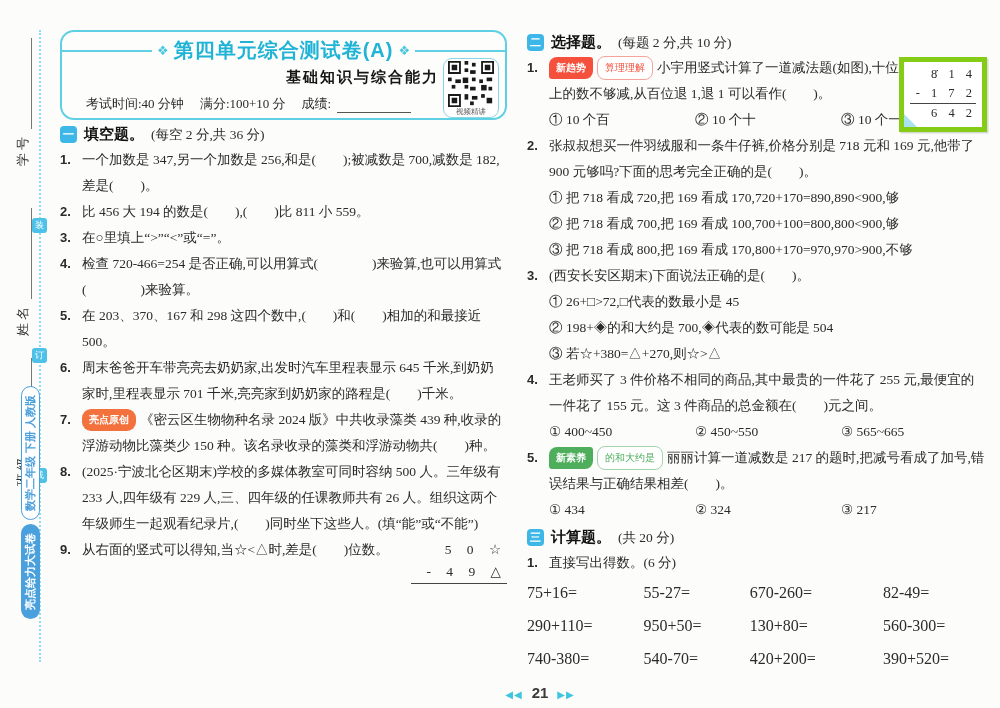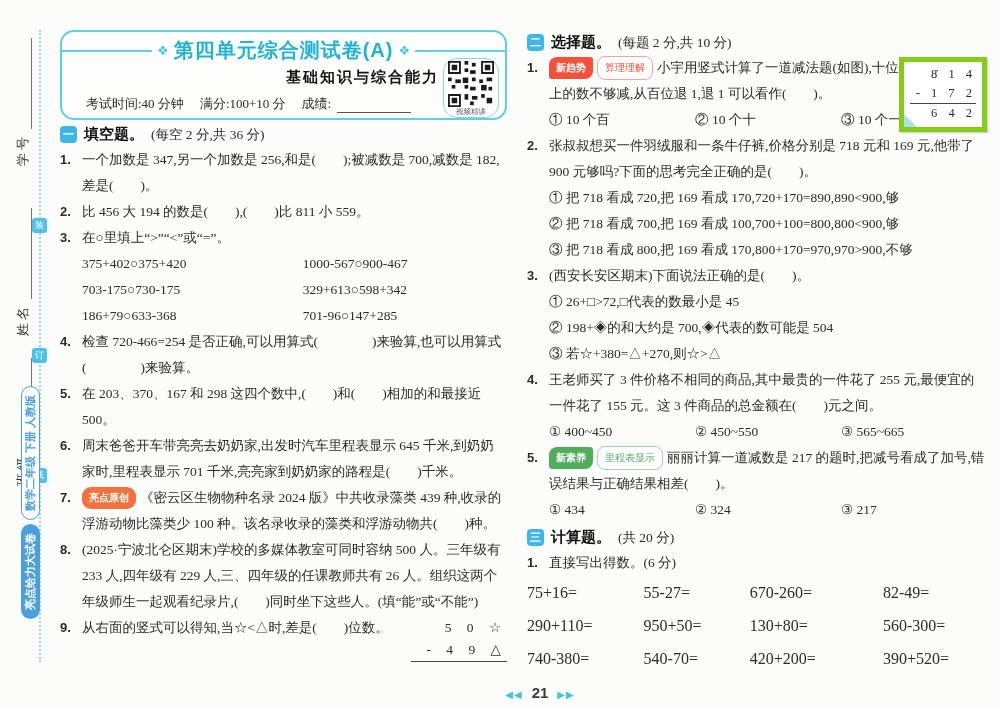--- a/index.html
+++ b/index.html
@@ -32,21 +32,21 @@
   .hline{height:2px;background:#5fd0e4;flex:1;}
   .orn{color:#49c7dc;font-size:13px;padding:0 5px;}
   .hdr-title{font-family:"Liberation Sans",sans-serif;font-weight:bold;font-size:20px;
         color:#1fb3d6;letter-spacing:1px;white-space:nowrap;}
   .hdr-sub{text-align:right;font-family:"Liberation Sans",sans-serif;font-weight:bold;
         font-size:15px;color:#151515;letter-spacing:2px;margin-top:4px;margin-right:56px;}
   .hdr-info{display:flex;gap:16px;align-items:flex-end;font-size:13px;margin-top:8px;
         padding-left:14px;text-align:center;}
   .hdr-info .blankline{width:74px;border-bottom:1px solid #555;height:14px;margin-left:-10px;}
   .qr{position:absolute;right:6px;top:26px;width:56px;border:1px solid #86d6e8;
-        border-radius:14px;background:#fff;padding:2px 2px 1px;text-align:center;box-sizing:border-box;}
+        border-radius:9px;background:#fff;padding:2px 2px 1px;text-align:center;box-sizing:border-box;}
   .qr svg{width:46px;height:46px;display:block;margin:0 auto;}
   .qr-label{font-size:7.5px;color:#555;line-height:9px;}
   
   .sec{display:flex;align-items:center;gap:7px;margin:5px 0 3px;}
   .sec-icon{width:17px;height:17px;background:#3db6e8;border-radius:4px;color:#fff;
         font-size:11px;font-weight:bold;display:flex;align-items:center;justify-content:center;
         font-family:"Liberation Sans",sans-serif;flex:0 0 17px;}
   .sec-title{font-family:"Liberation Sans",sans-serif;font-weight:bold;font-size:15px;color:#111;}
   .sec-note{font-size:13.5px;}
   .q{display:flex;font-size:13.5px;line-height:26px;}
@@ -180,43 +180,35 @@
       <span class="qtext">一个加数是 347,另一个加数是 256,和是(　　);被减数是 700,减数是 182,差是(　　)。</span>
     </div>
     <div class="q">
       <span class="qnum">2.</span>
       <span class="qtext">比 456 大 194 的数是(　　),(　　)比 811 小 559。</span>
     </div>
     <div class="q">
       <span class="qnum">3.</span>
       <span class="qtext">在○里填上“&gt;”“&lt;”或“=”。</span>
     </div>
-    <div class="pairs">
-      <span>375+402○375+420</span>
-      <span>1000-567○900-467</span>
-      <span>703-175○730-175</span>
-      <span>329+613○598+342</span>
-      <span>186+79○633-368</span>
-      <span>701-96○147+285</span>
-    </div>
     <div class="q">
       <span class="qnum">4.</span>
       <span class="qtext">检查 720-466=254 是否正确,可以用算式(　　　　)来验算,也可以用算式(　　　　)来验算。</span>
     </div>
     <div class="q">
       <span class="qnum">5.</span>
       <span class="qtext">在 203、370、167 和 298 这四个数中,(　　)和(　　)相加的和最接近 500。</span>
     </div>
     <div class="q">
       <span class="qnum">6.</span>
       <span class="qtext">周末爸爸开车带亮亮去奶奶家,出发时汽车里程表显示 645 千米,到奶奶家时,里程表显示 701 千米,亮亮家到奶奶家的路程是(　　)千米。</span>
     </div>
     <div class="q">
       <span class="qnum">7.</span>
-      <span class="qtext"><span class="bdg bdg-orange">亮点原创</span><span>《密云区生物物种名录 2024 版》中共收录藻类 439 种,收录的浮游动物比藻类少 100 种。该名录收录的藻类和浮游动物共(　　)种。</span></span>
+      <span class="qtext"><span class="bdg bdg-orange">亮点原创</span><span>《密云区生物物种名录 2024 版》中共收录藻类 439 种,收录的浮游动物比藻类少 150 种。该名录收录的藻类和浮游动物共(　　)种。</span></span>
     </div>
     <div class="q">
       <span class="qnum">8.</span>
       <span class="qtext">(2025·宁波北仑区期末)学校的多媒体教室可同时容纳 500 人。三年级有 233 人,四年级有 229 人,三、四年级的任课教师共有 26 人。组织这两个年级师生一起观看纪录片,(　　)同时坐下这些人。(填“能”或“不能”)</span>
     </div>
     <div class="q">
       <span class="qnum">9.</span>
       <span class="qtext">从右面的竖式可以得知,当☆&lt;△时,差是(　　)位数。</span>
       <span class="vform">
         <div>5 0 ☆</div>
@@ -275,21 +267,21 @@
       <span class="qtext">王老师买了 3 件价格不相同的商品,其中最贵的一件花了 255 元,最便宜的一件花了 155 元。这 3 件商品的总金额在(　　)元之间。</span>
     </div>
     <div class="opts3">
       <span>① 400~450</span>
       <span>② 450~550</span>
       <span>③ 565~665</span>
     </div>
 
     <div class="q">
       <span class="qnum">5.</span>
-      <span class="qtext"><span class="bdg bdg-green">新素养</span><span class="bdg bdg-green-o">里程表显示</span><span>丽丽计算一道减数是 217 的题时,把减号看成了加号,错误结果与正确结果相差(　　)。</span></span>
+      <span class="qtext"><span class="bdg bdg-green">新素养</span><span class="bdg bdg-green-o">的和大约是</span><span>丽丽计算一道减数是 217 的题时,把减号看成了加号,错误结果与正确结果相差(　　)。</span></span>
     </div>
     <div class="opts3">
       <span>① 434</span>
       <span>② 324</span>
       <span>③ 217</span>
     </div>
 
     <div class="sec">
       <span class="sec-icon">三</span>
       <span class="sec-title">计算题。</span>

